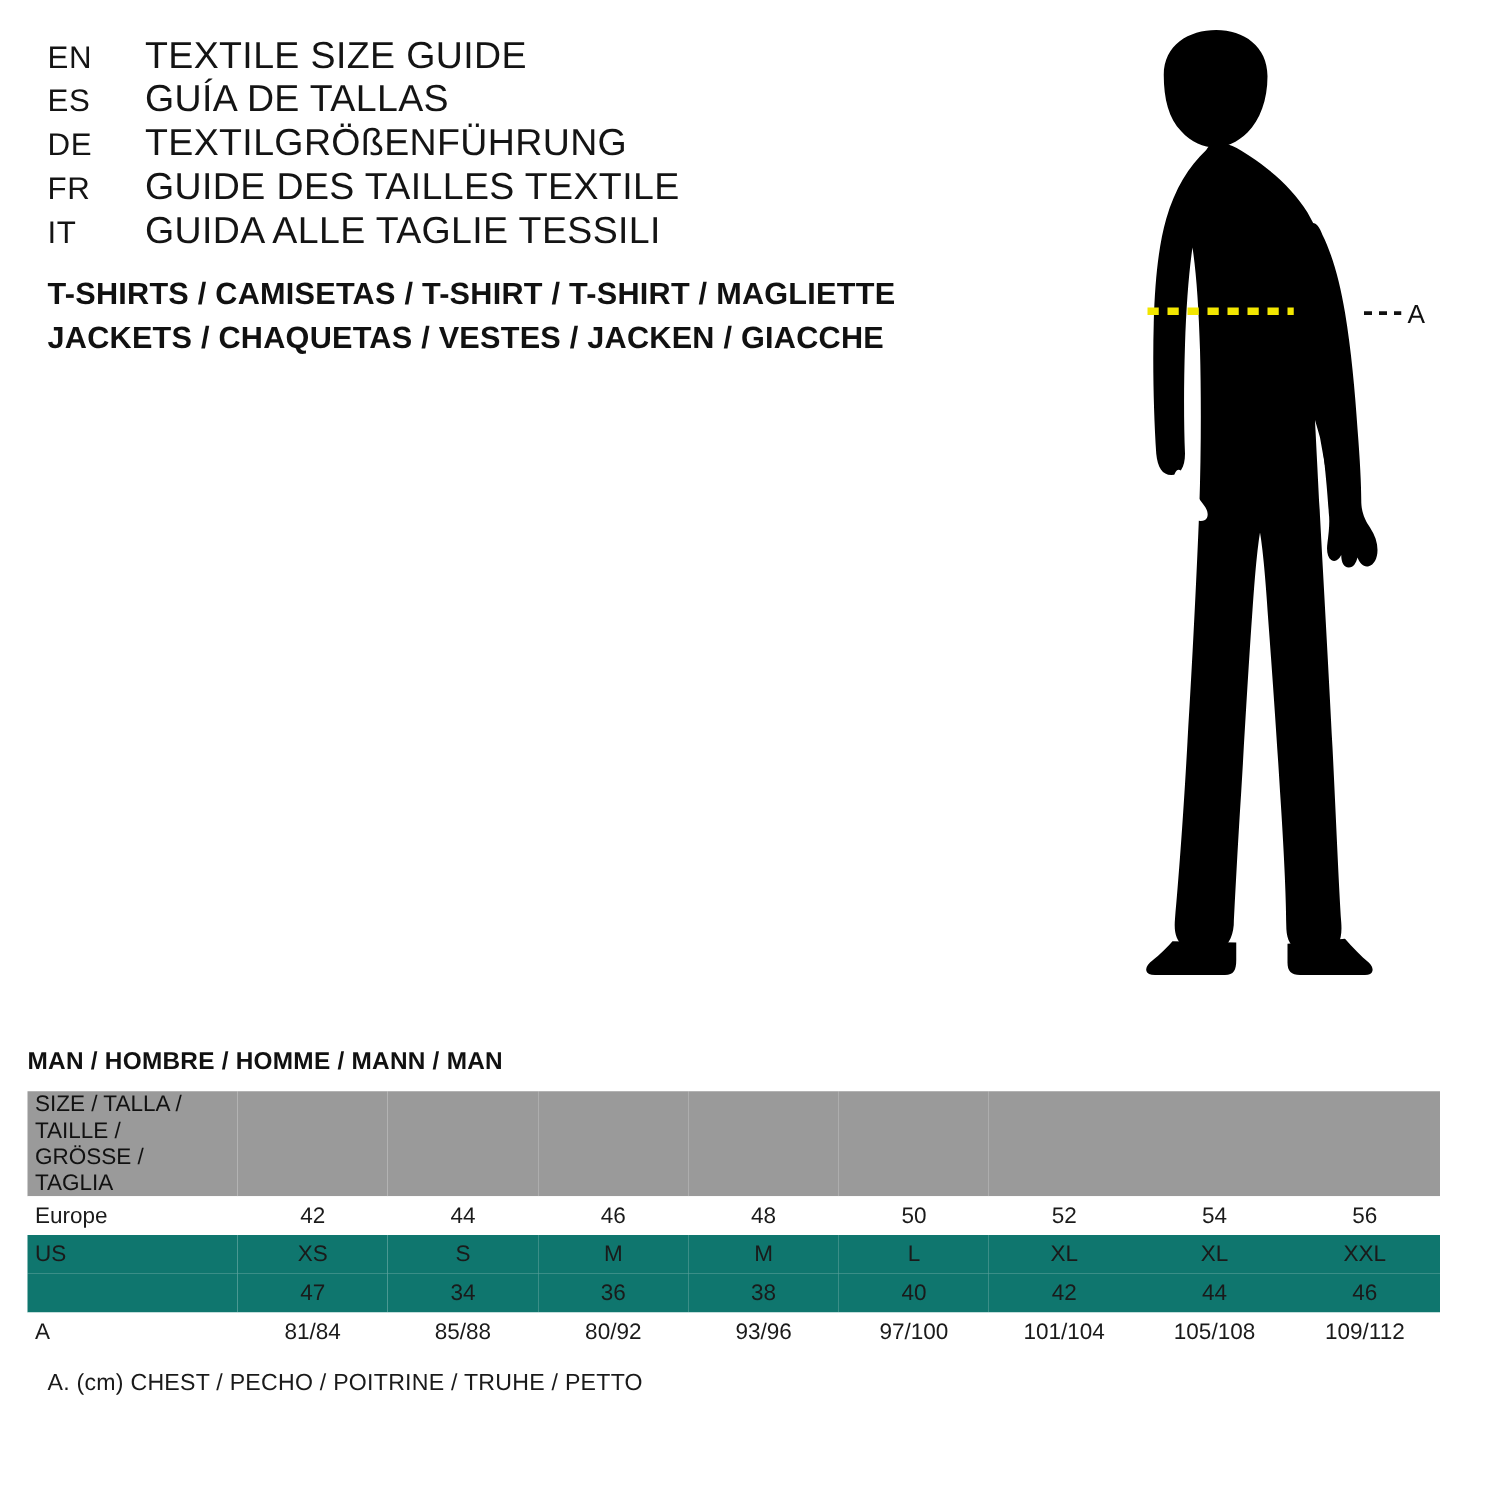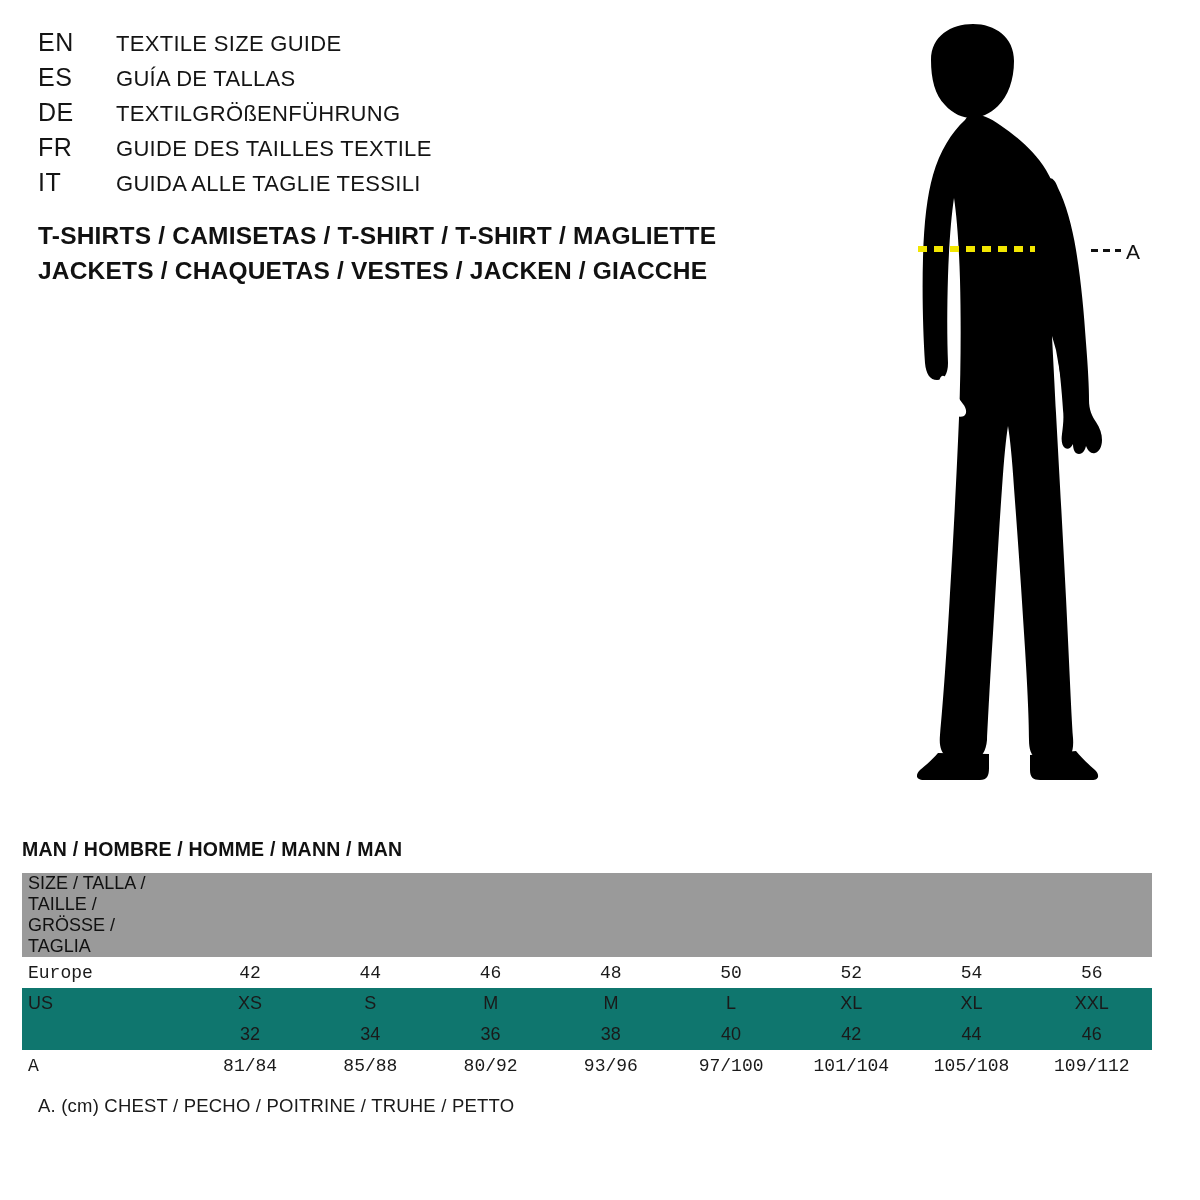--- a/index.html
+++ b/index.html
@@ -30,21 +30,21 @@
     align-items: baseline;
     height: 35px;
   }
   .lang-code {
     width: 78px;
     font-size: 25px;
     letter-spacing: 0.5px;
     color: #141414;
   }
   .lang-text {
-    font-size: 22px;
+    font-size: 30px;
     letter-spacing: 0.3px;
     color: #141414;
     white-space: nowrap;
   }
 
   .category-block {
     position: absolute;
     left: 38px;
     top: 218px;
     width: 800px;
@@ -117,21 +117,21 @@
     padding-left: 6px;
     width: 168px;
   }
   tr.head-row td {
     background: #9a9a9a;
     color: #111;
     font-size: 18px;
     height: 30px;
   }
   tr.band td { background: #0f766e; }
-  tr.plain td { background: #ffffff; font-family: Liberation Mono, monospace; }
+  tr.plain td { background: #ffffff; }
 
   .footnote {
     position: absolute;
     left: 38px;
     top: 1095px;
     font-size: 18.5px;
     color: #1a1a1a;
     letter-spacing: 0.2px;
   }
 </style>
@@ -283,21 +283,21 @@
           <td>M</td>
           <td>M</td>
           <td>L</td>
           <td>XL</td>
           <td>XL</td>
           <td>XXL</td>
         </tr>
 
         <tr class="band">
           <td class="rowhead"></td>
-          <td>32</td>
+          <td>47</td>
           <td>34</td>
           <td>36</td>
           <td>38</td>
           <td>40</td>
           <td>42</td>
           <td>44</td>
           <td>46</td>
         </tr>
 
         <tr class="plain">

